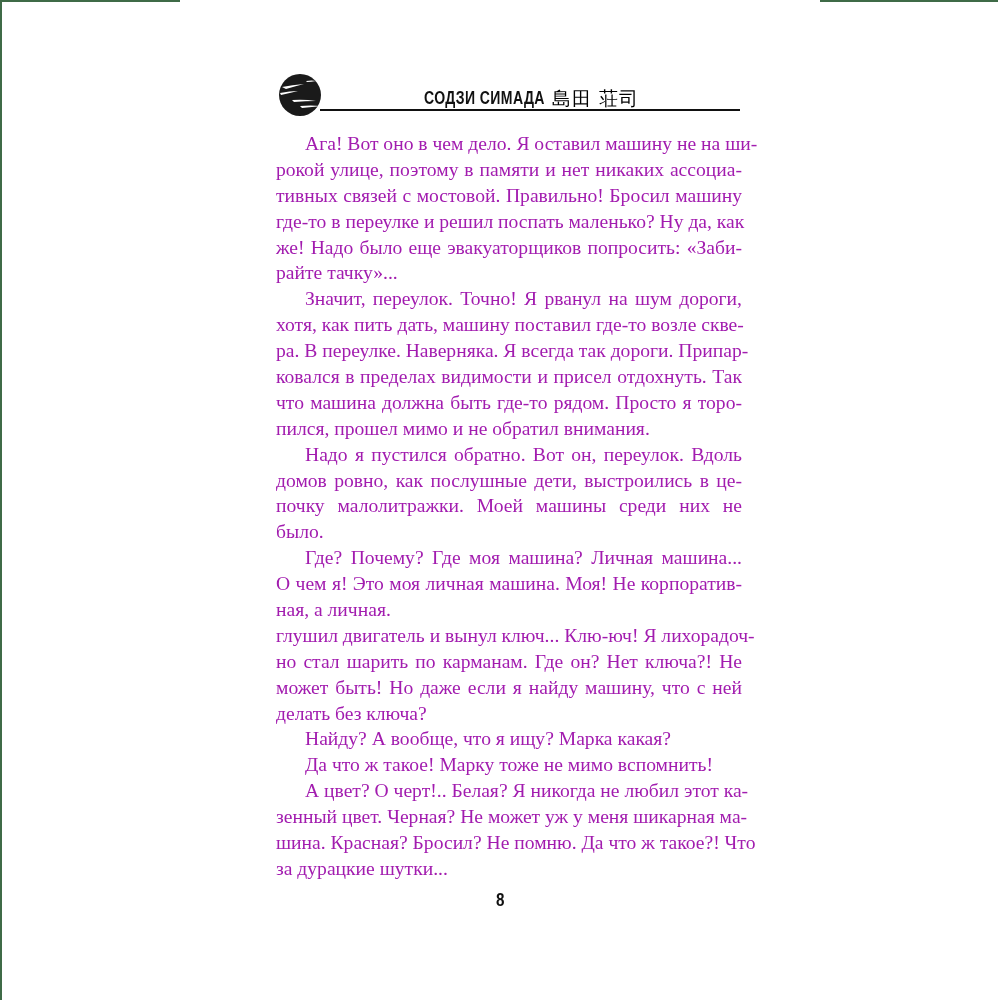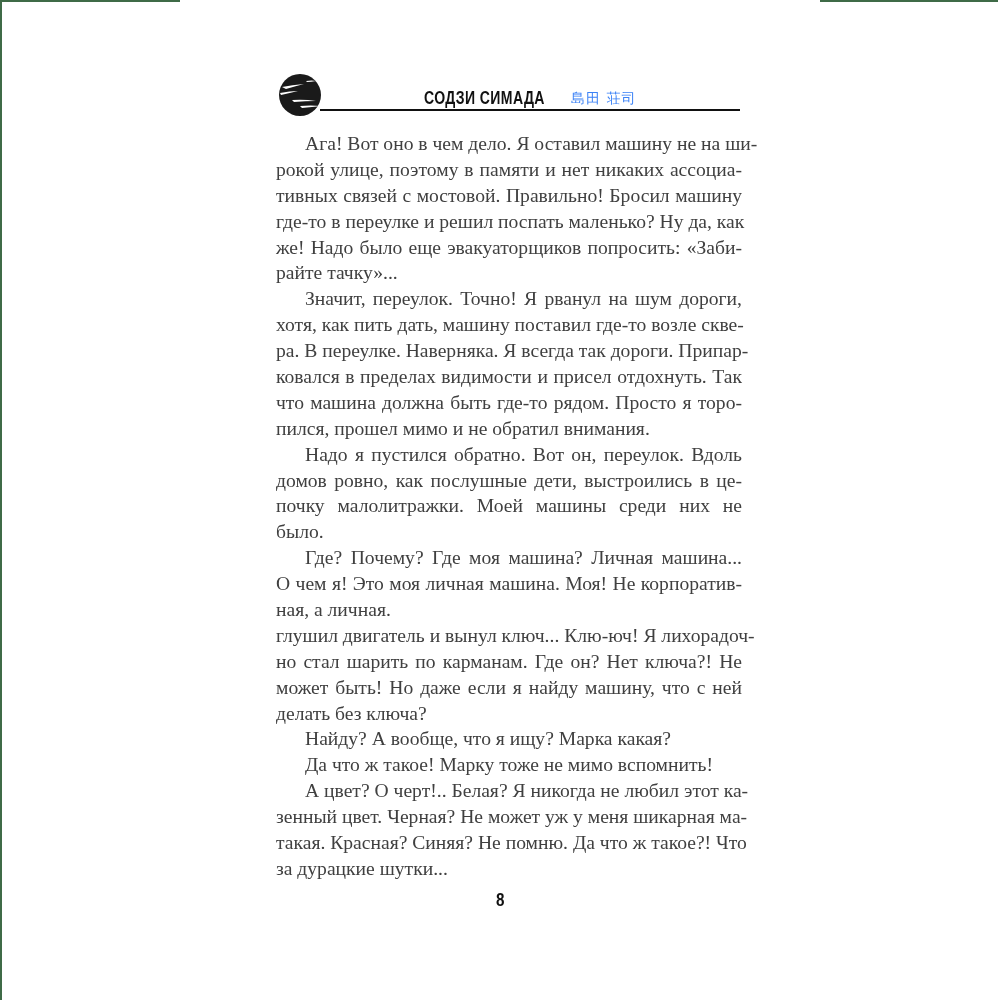--- a/index.html
+++ b/index.html
@@ -27,28 +27,28 @@
       background: #111;
     }
     .header-title {
       position: absolute; left: 424px; top: 86px; height: 24px;
       font-family: "Liberation Sans", sans-serif; font-weight: bold;
       font-size: 18px; color: #111; letter-spacing: 0.5px;
       transform: scaleX(0.78); transform-origin: left center;
       white-space: nowrap; line-height: 24px;
     }
     .header-cjk {
-      position: absolute; left: 571px; top: 86px; height: 24px;
-      font-family: "DejaVu Sans", sans-serif; font-size: 14px; color: #3b82f6;
+      position: absolute; left: 552px; top: 86px; height: 24px;
+      font-family: "DejaVu Sans", sans-serif; font-size: 19px; color: #000000;
       white-space: nowrap; line-height: 24px; letter-spacing: 1px;
     }
     .body-text {
       position: absolute; left: 276px; top: 131px; width: 466px;
       font-family: "Liberation Serif", "DejaVu Serif", serif;
-      font-size: 19.6px; line-height: 25.9px; color: #404040;
+      font-size: 19.6px; line-height: 25.9px; color: #a21caf;
     }
     .line {
       display: block; height: 25.9px; white-space: nowrap;
       text-align: justify; text-align-last: justify;
     }
     .line.last { text-align-last: left; }
     .line.indent { padding-left: 29px; }
     .page-number {
       position: absolute; left: 0; width: 1000px; top: 889px;
       text-align: center;
@@ -116,20 +116,20 @@
     </div>
     <div>
       <span class="line indent last">Найду? А вообще, что я ищу? Марка какая?</span>
     </div>
     <div>
       <span class="line indent last">Да что ж такое! Марку тоже не мимо вспомнить!</span>
     </div>
     <div>
       <span class="line indent">А цвет? О черт!.. Белая? Я никогда не любил этот ка-</span>
       <span class="line">зенный цвет. Черная? Не может уж у меня шикарная ма-</span>
-      <span class="line">такая. Красная? Синяя? Не помню. Да что ж такое?! Что</span>
+      <span class="line">шина. Красная? Бросил? Не помню. Да что ж такое?! Что</span>
       <span class="line last">за дурацкие шутки...</span>
     </div>
   </div>
 
 <div class="page-number">
   <span>8</span>
 </div>
 
 </body></html>

